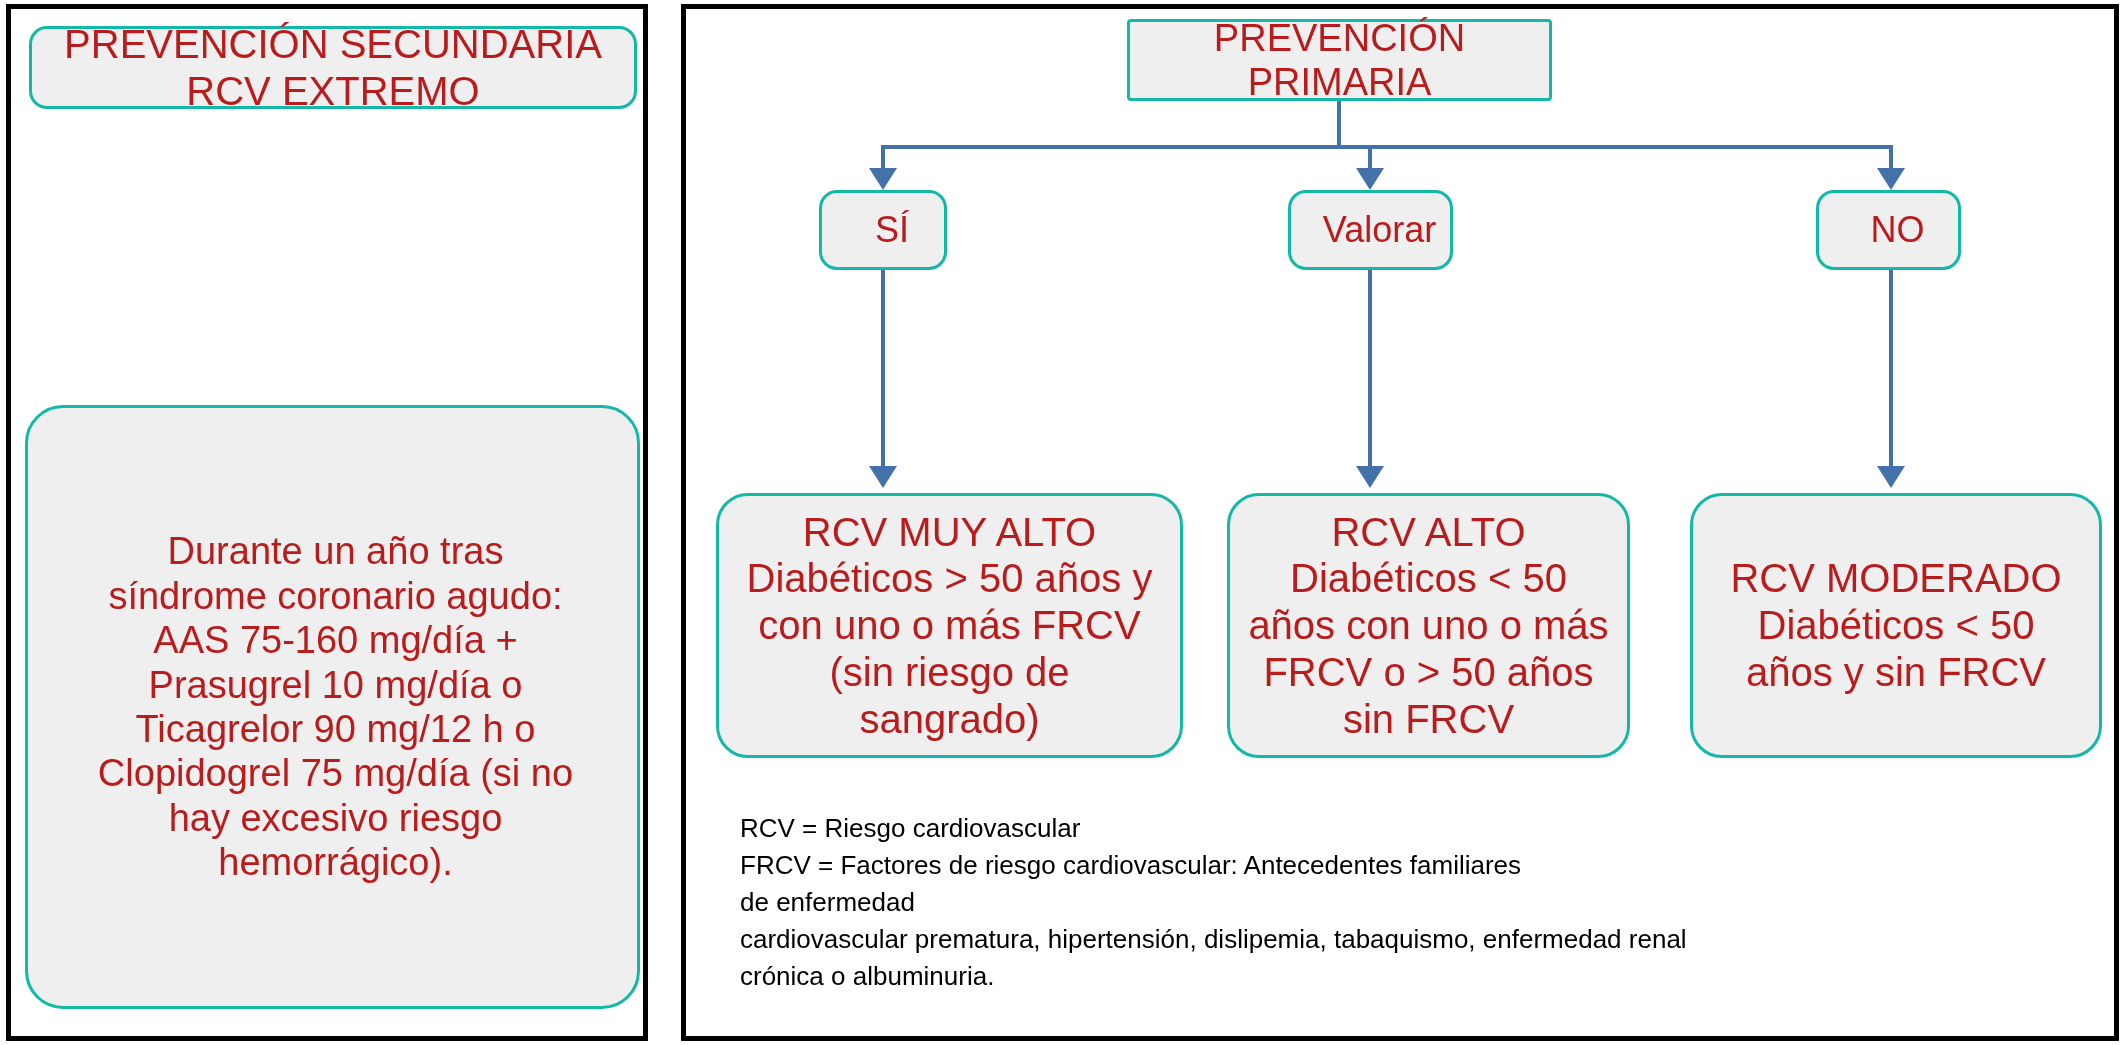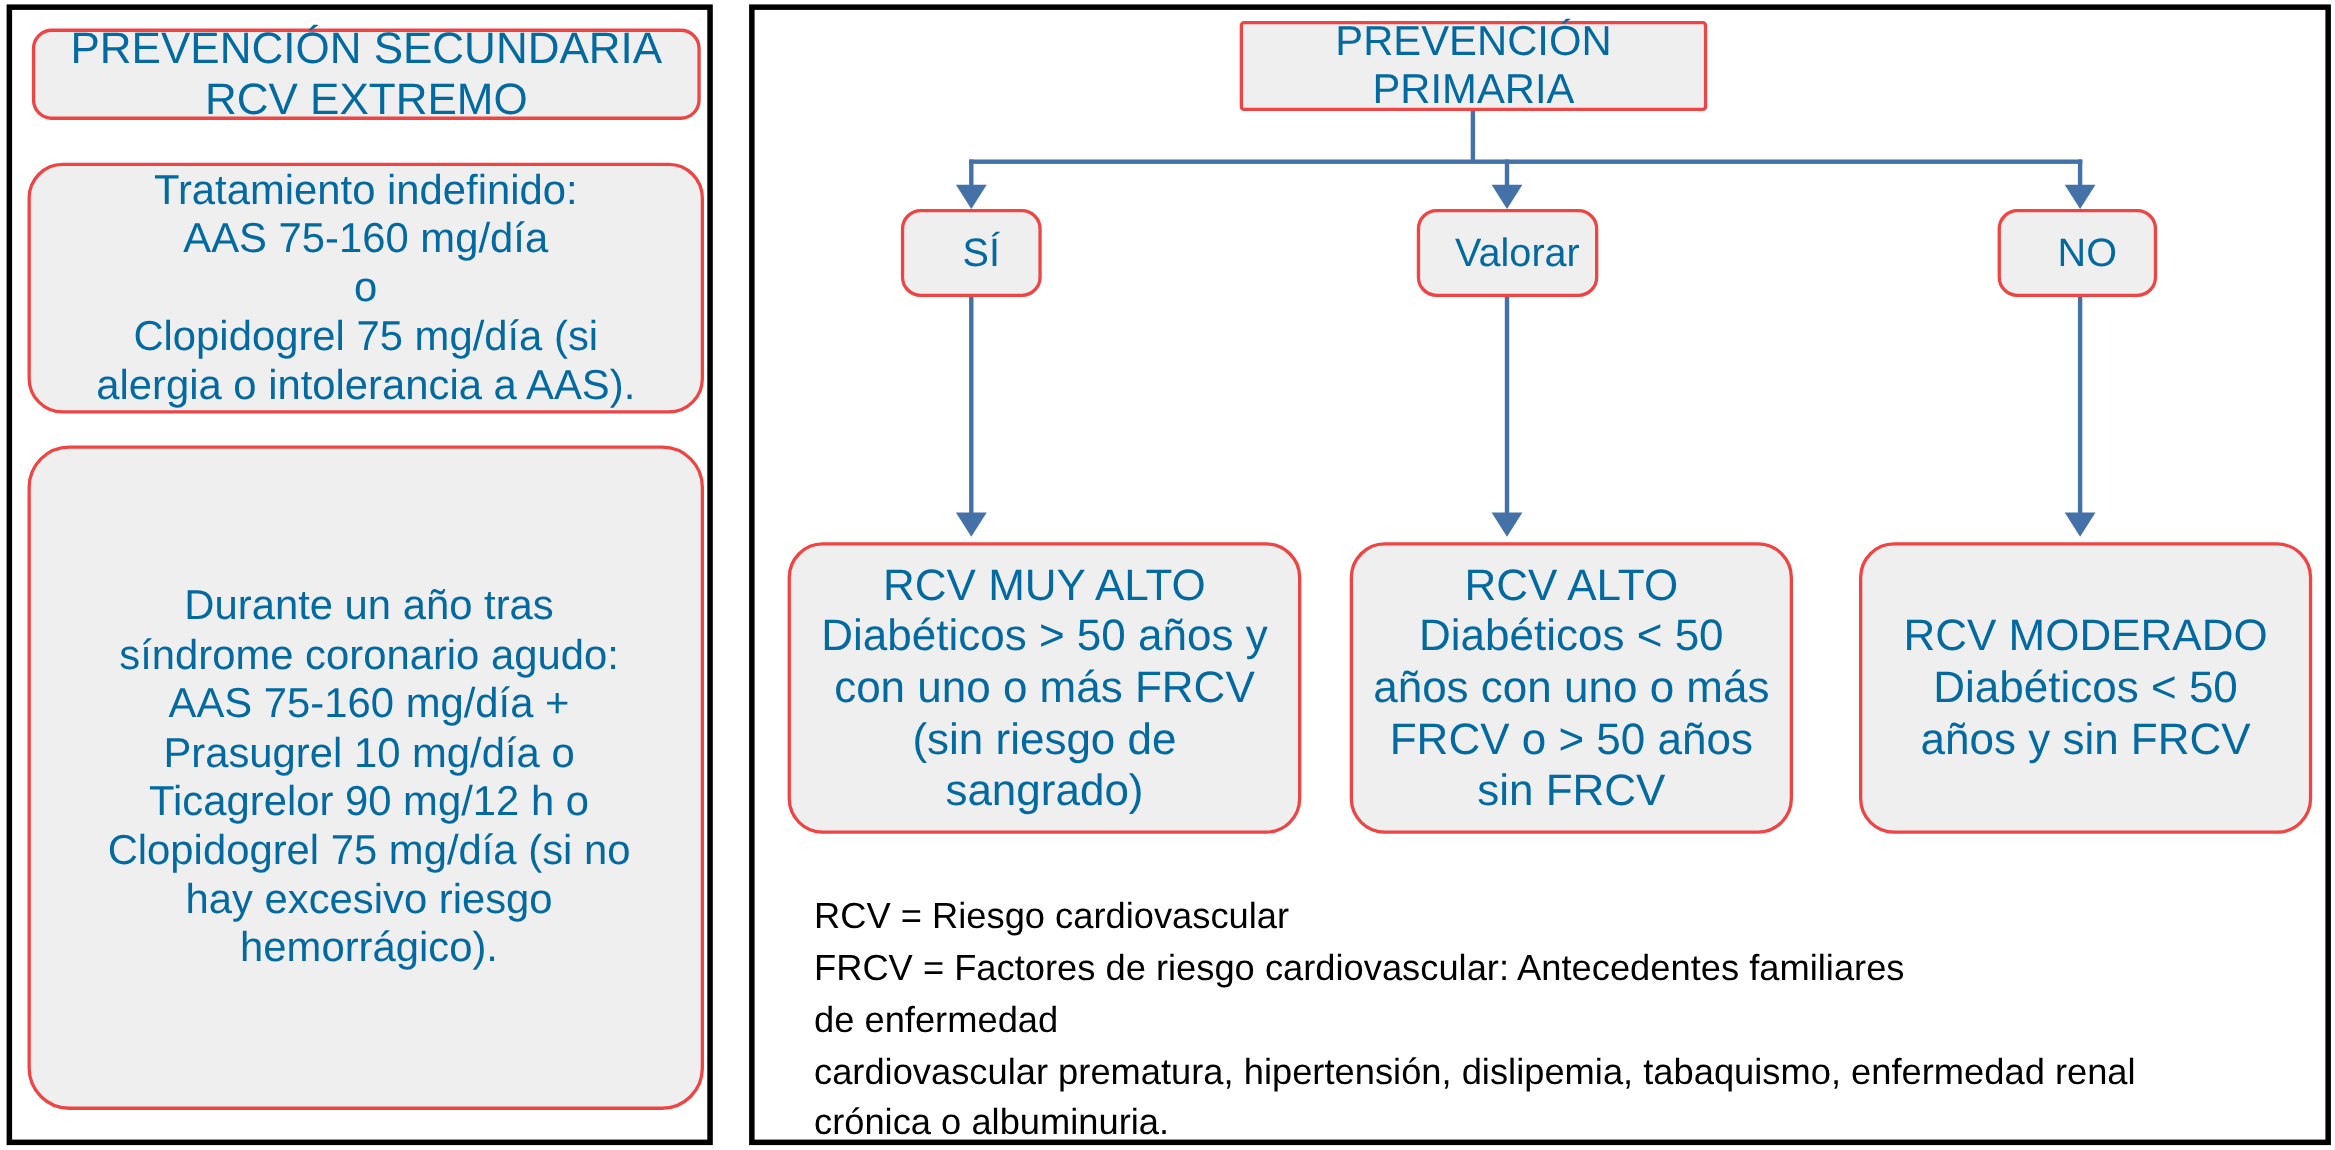--- a/index.html
+++ b/index.html
@@ -27,27 +27,27 @@
     background: #ffffff;
   }
   #panel-left  { left: 6px;   top: 4px;  width: 642px;  height: 1037px; }
   #panel-right { left: 681px; top: 4px;  width: 1438px; height: 1037px; }
 
   
   .node {
     position: absolute;
     box-sizing: border-box;
     background: #efefef;
-    border: 3px solid #ef4444;
+    border: 3px solid #14b8a6;
     border-radius: 26px;
     display: flex;
     align-items: center;
     justify-content: center;
     text-align: center;
-    color: #0369a1;
+    color: #b91c1c;
     line-height: 1.17;
     white-space: pre-line;
     padding: 4px 10px;
     z-index: 3;
   }
 
   
   #node-sec-title {
     left: 18px; top: 17px; width: 608px; height: 83px;
     font-size: 40px; border-radius: 18px;
@@ -119,41 +119,36 @@
   #ah2-si      { left: 869px;  top: 466px; }
   #ah2-valorar { left: 1356px; top: 466px; }
   #ah2-no      { left: 1877px; top: 466px; }
 
   
   #legend {
     position: absolute;
     left: 740px;
     top: 810px;
     width: 1370px;
-    font-size: 33px;
+    font-size: 26px;
     line-height: 1.42;
     color: #000000;
     z-index: 3;
   }
   #legend div { white-space: pre; }
 </style>
 </head>
 <body>
 
 <div id="canvas">
 
   <div class="panel" id="panel-left">
     <div class="node" id="node-sec-title">PREVENCIÓN SECUNDARIA
 RCV  EXTREMO</div>
 
-    <div class="node" id="node-sec-indef">Tratamiento indefinido:
-AAS 75-160 mg/día
-o
-Clopidogrel  75 mg/día (si
-alergia o intolerancia a AAS).</div>
 
     <div class="node" id="node-sec-sca">Durante un año tras
 síndrome coronario agudo:
 AAS 75-160 mg/día +
 Prasugrel 10 mg/día o
 Ticagrelor 90 mg/12 h o
 Clopidogrel 75 mg/día (si no
 hay excesivo riesgo
 hemorrágico).</div>
   </div>

